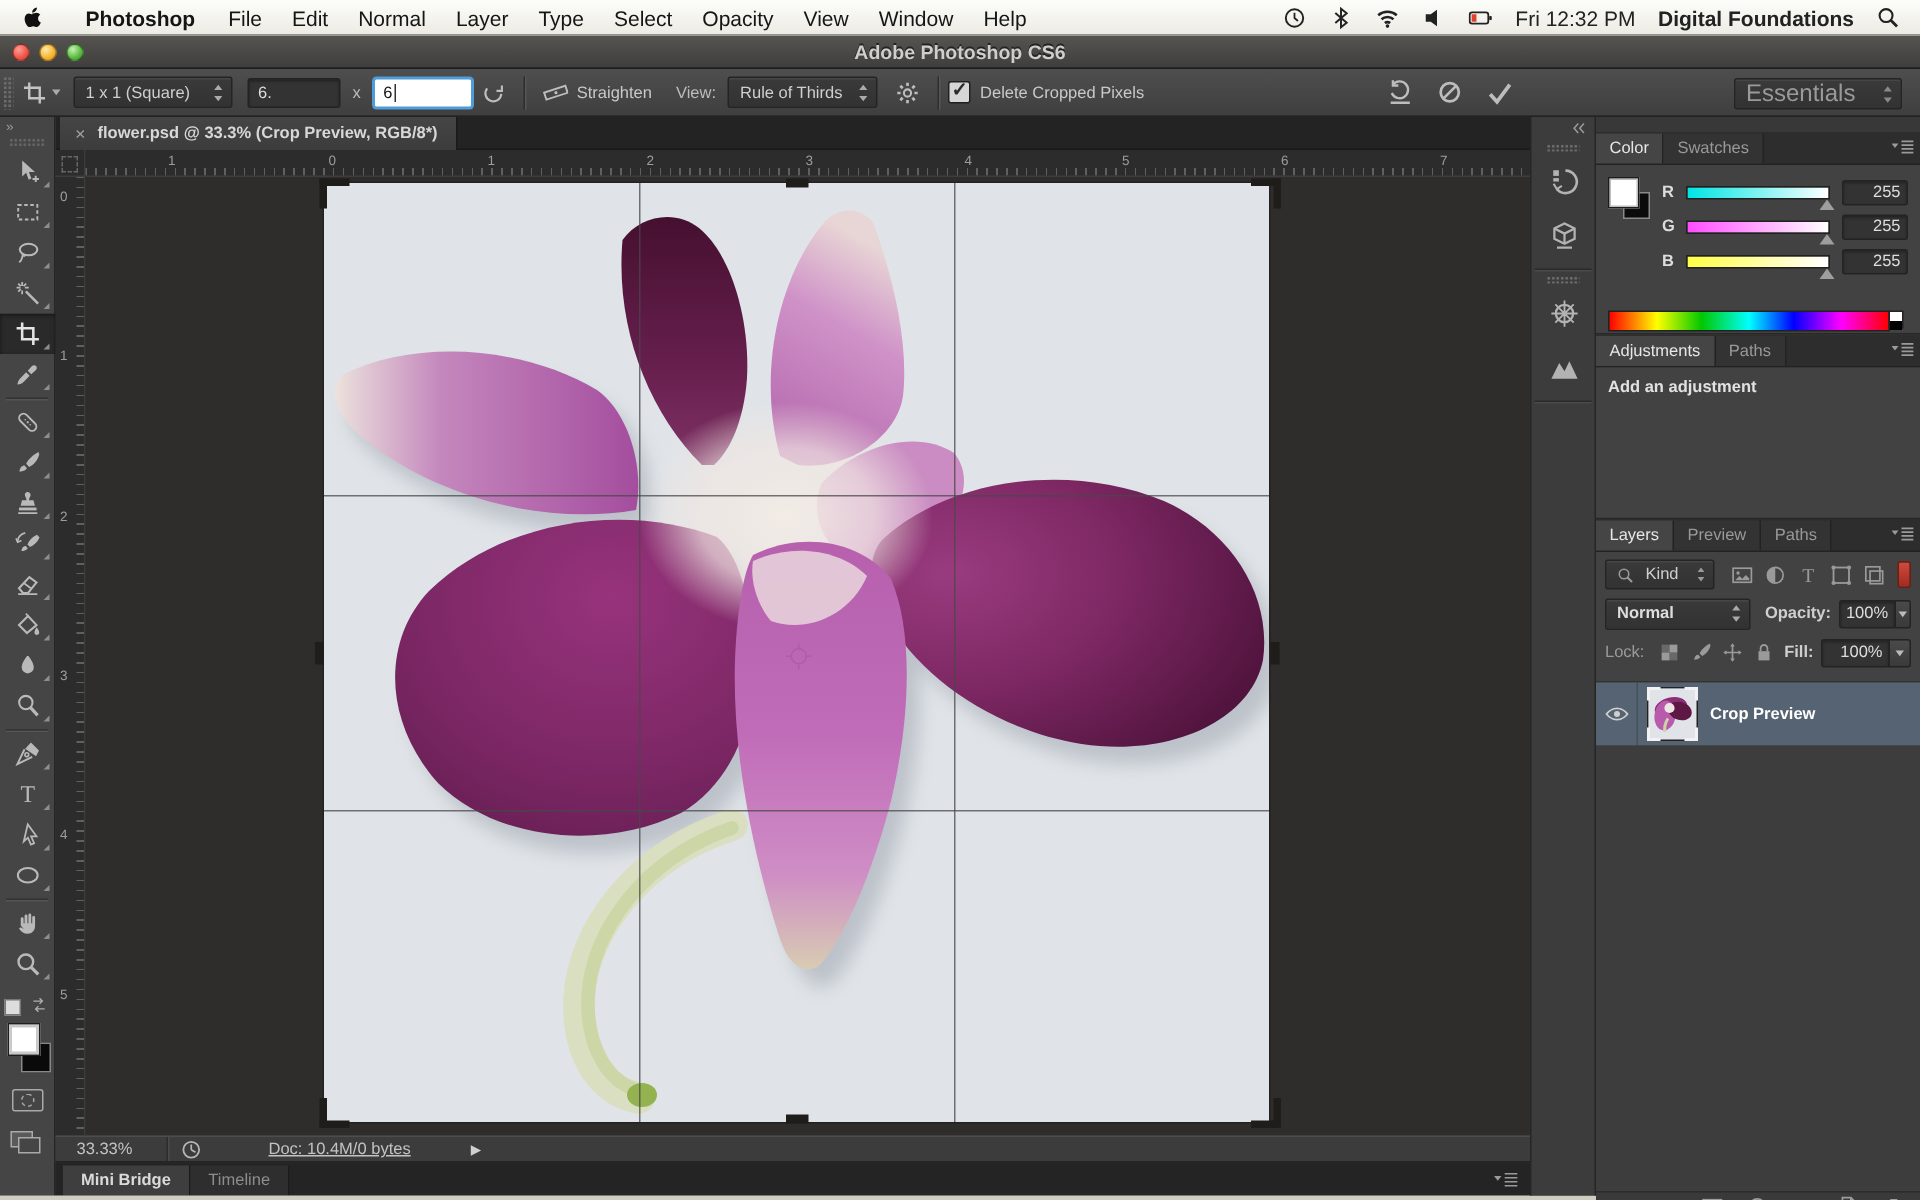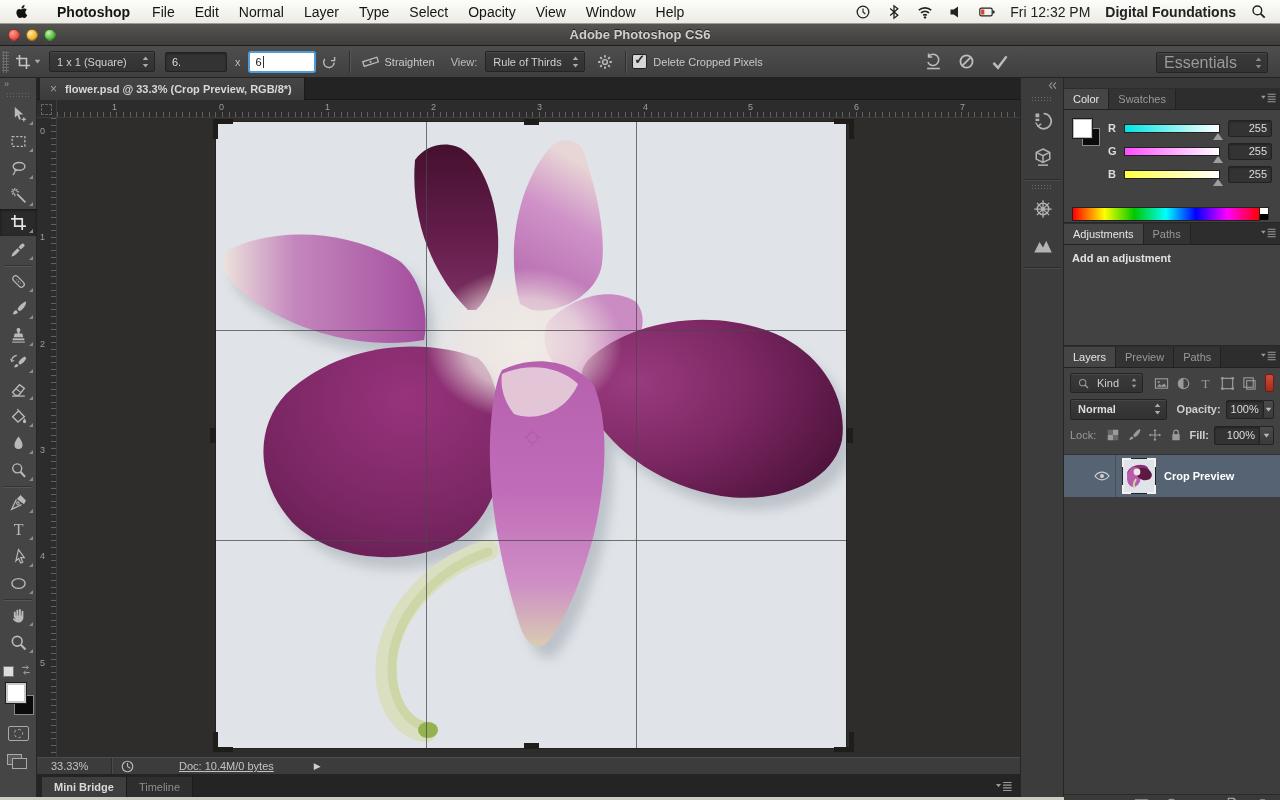--- a/index.html
+++ b/index.html
@@ -131,21 +131,21 @@
   
   .lrow{position:absolute;left:6px;right:6px;display:flex;align-items:center;font-size:11px;color:#aaa;}
   .kindbox{width:64px;height:18px;}
   .kindbox .dd-ic{margin-right:2px;color:#9a9a9a;}
   .lficon{width:22px;height:18px;display:flex;align-items:center;justify-content:center;color:#9a9a9a;}
   .redpill{width:8px;height:16px;background:linear-gradient(#d04a3a,#a02c20);border:1px solid #6e1d14;border-radius:2px;margin-left:4px;}
   .blendbox{width:116px;height:19px;justify-content:space-between;}
   .pctbox{width:36px;height:17px;}
   .ddbtn{width:13px;height:17px;background:linear-gradient(#4a4a4a,#3a3a3a);border:1px solid #232323;border-radius:0 2px 2px 0;display:flex;align-items:center;justify-content:center;color:#bbb;margin-left:-1px;}
   .locklab{color:#9a9a9a;}
-  .layer-sel{position:absolute;left:0;right:0;top:0;height:42px;background:var(--sel,#566373);display:flex;align-items:center;padding-left:24px;}
+  .layer-sel{position:absolute;left:0;right:0;top:0;height:42px;background:var(--sel,#566373);display:flex;align-items:center;}
   .eyecell{width:27px;height:42px;display:flex;align-items:center;justify-content:center;color:#cfcfcf;border-right:1px solid #46505c;}
   .thumbwrap{position:relative;width:32px;height:34px;margin:0 8px 0 6px;background:#e0e4e8;border:1px solid #222;}
   .thumbwrap .brk{position:absolute;width:7px;height:7px;border:0 solid #f2f2f2;}
   .lname{color:#fff;font-size:11px;font-weight:bold;}
   #layers-rest{position:absolute;left:0;right:0;background:#3d3d3d;}
   #layers-bottom{position:absolute;left:0;right:0;bottom:0;height:19px;background:#3a3a3a;border-top:1px solid #2b2b2b;
     display:flex;align-items:center;justify-content:space-between;padding:0 10px;color:#9e9e9e;}
   .psep{height:1px;background:#272727;box-shadow:0 1px 0 #4f4f4f;}
 </style>
 </head>

